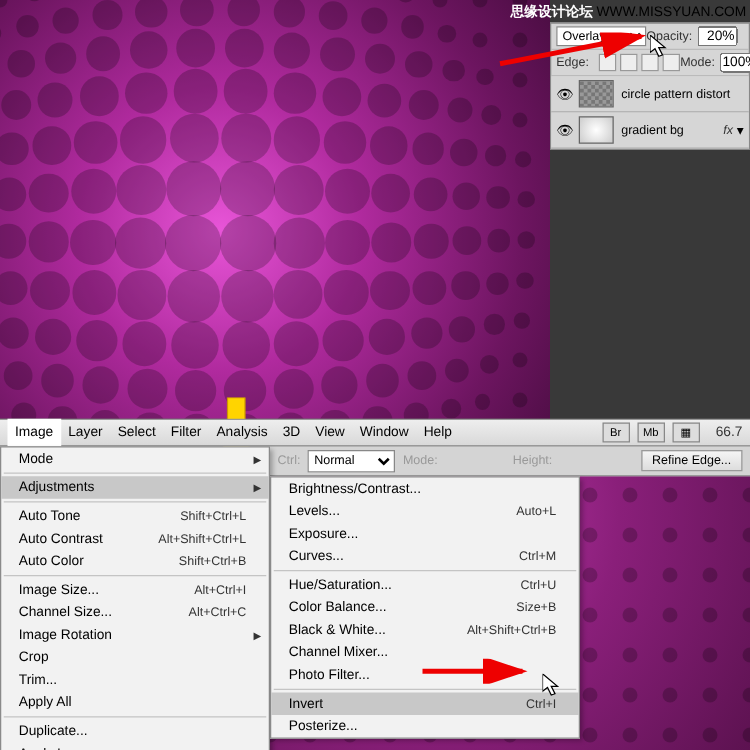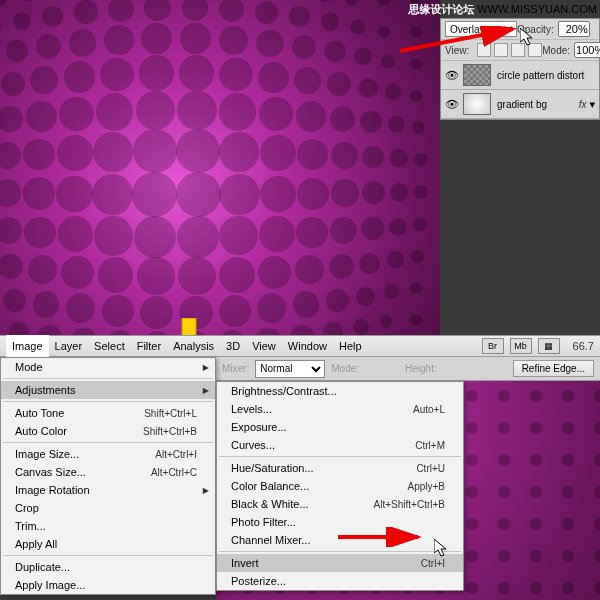--- a/index.html
+++ b/index.html
@@ -303,21 +303,21 @@
   <b>思缘设计论坛</b> <span>WWW.MISSYUAN.COM</span>
 </div>
 
 <div class="layers-panel">
   <div class="lp-row">
     <select><option>Overlay</option></select>
     <label>Opacity:</label>
     <input class="pct" value="20%" style="">
   </div>
   <div class="lp-row">
-    <label>View:</label>
+    <label>Edge:</label>
     <div class="lock-icons">
         <span></span>
         <span></span>
         <span></span>
         <span></span>
       </div>
     <label style="margin-left:auto">Mode:</label>
     <input class="pct" value="100%" style="">
   </div>
   <div class="layer">
@@ -358,51 +358,55 @@
     <div class="item">Window</div>
     <div class="item">Help</div>
     <div class="spacer"></div>
     <div class="iconbtn">Br</div>
     <div class="iconbtn">Mb</div>
     <div class="iconbtn">▦</div>
     <div class="zoom">66.7</div>
   </div>
 
 <div class="optbar">
-  <span class="lbl">Mixer:</span>
+  <span class="lbl">Ctrl:</span>
   <select><option>Normal</option></select>
   <span class="lbl">Mode:</span>
-  <span class="lbl" style="margin-left:40px">Height:</span>
+  <span class="lbl" style="margin-left:54px">Height:</span>
   <button class="refine">Refine Edge...</button>
 </div>
 
 <div class="menu menu1" id="menu1">
     <div class="mi sub">
       <span>Mode</span>
     </div>
     <div class="sep"></div>
     <div class="mi sub highlight">
       <span>Adjustments</span>
     </div>
     <div class="sep"></div>
     <div class="mi">
       <span>Auto Tone</span>
       <span class="shortcut">Shift+Ctrl+L</span>
     </div>
     <div class="mi">
+      <span>Auto Contrast</span>
+      <span class="shortcut">Alt+Shift+Ctrl+L</span>
+    </div>
+    <div class="mi">
       <span>Auto Color</span>
       <span class="shortcut">Shift+Ctrl+B</span>
     </div>
     <div class="sep"></div>
     <div class="mi">
       <span>Image Size...</span>
       <span class="shortcut">Alt+Ctrl+I</span>
     </div>
     <div class="mi">
-      <span>Canvas Size...</span>
+      <span>Channel Size...</span>
       <span class="shortcut">Alt+Ctrl+C</span>
     </div>
     <div class="mi sub">
       <span>Image Rotation</span>
     </div>
     <div class="mi disabled">
       <span>Crop</span>
     </div>
     <div class="mi">
       <span>Trim...</span>
@@ -433,31 +437,31 @@
       <span>Curves...</span>
       <span class="shortcut">Ctrl+M</span>
     </div>
     <div class="sep"></div>
     <div class="mi">
       <span>Hue/Saturation...</span>
       <span class="shortcut">Ctrl+U</span>
     </div>
     <div class="mi">
       <span>Color Balance...</span>
-      <span class="shortcut">Apply+B</span>
+      <span class="shortcut">Size+B</span>
     </div>
     <div class="mi">
       <span>Black &amp; White...</span>
       <span class="shortcut">Alt+Shift+Ctrl+B</span>
     </div>
     <div class="mi">
+      <span>Channel Mixer...</span>
+    </div>
+    <div class="mi">
       <span>Photo Filter...</span>
-    </div>
-    <div class="mi">
-      <span>Channel Mixer...</span>
     </div>
     <div class="sep"></div>
     <div class="mi highlight">
       <span>Invert</span>
       <span class="shortcut">Ctrl+I</span>
     </div>
     <div class="mi">
       <span>Posterize...</span>
     </div>
   </div>

